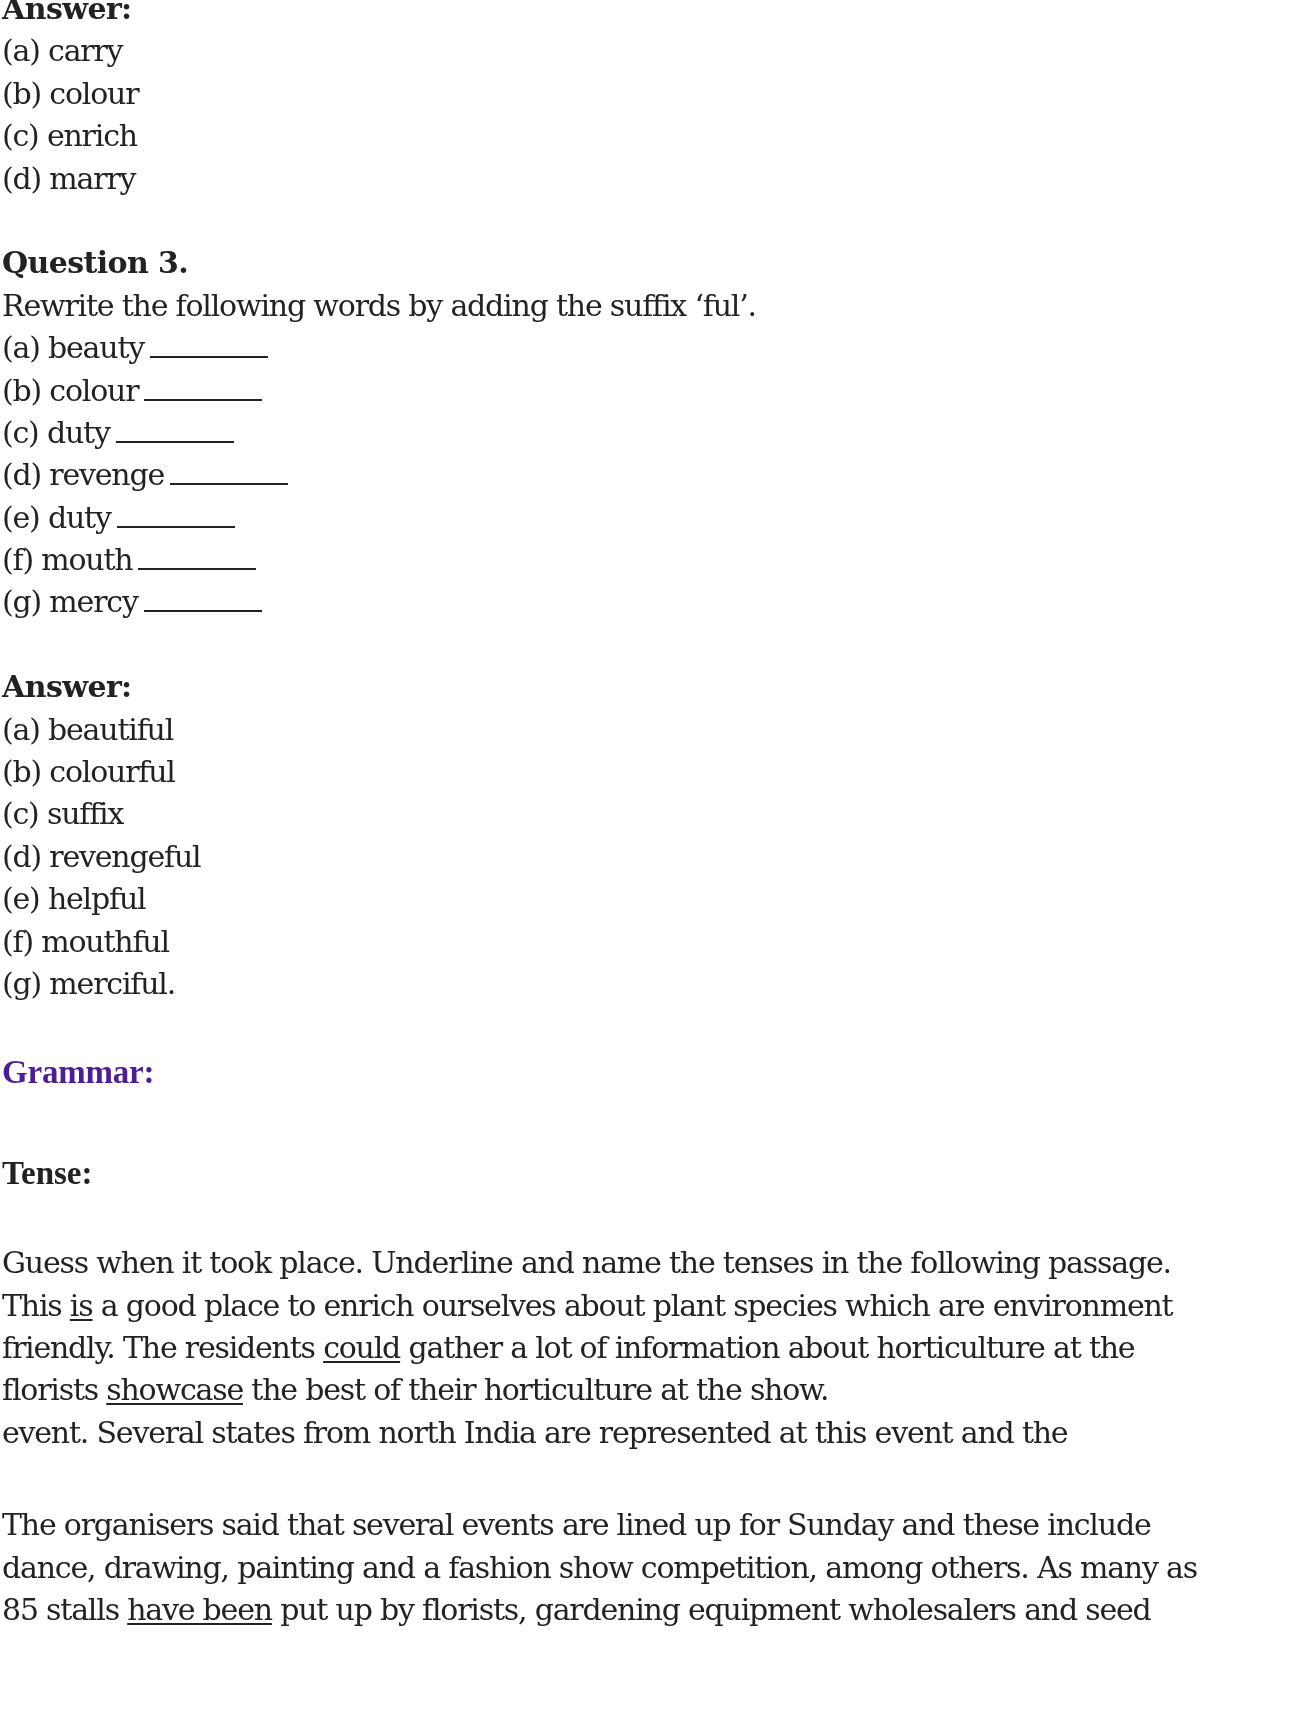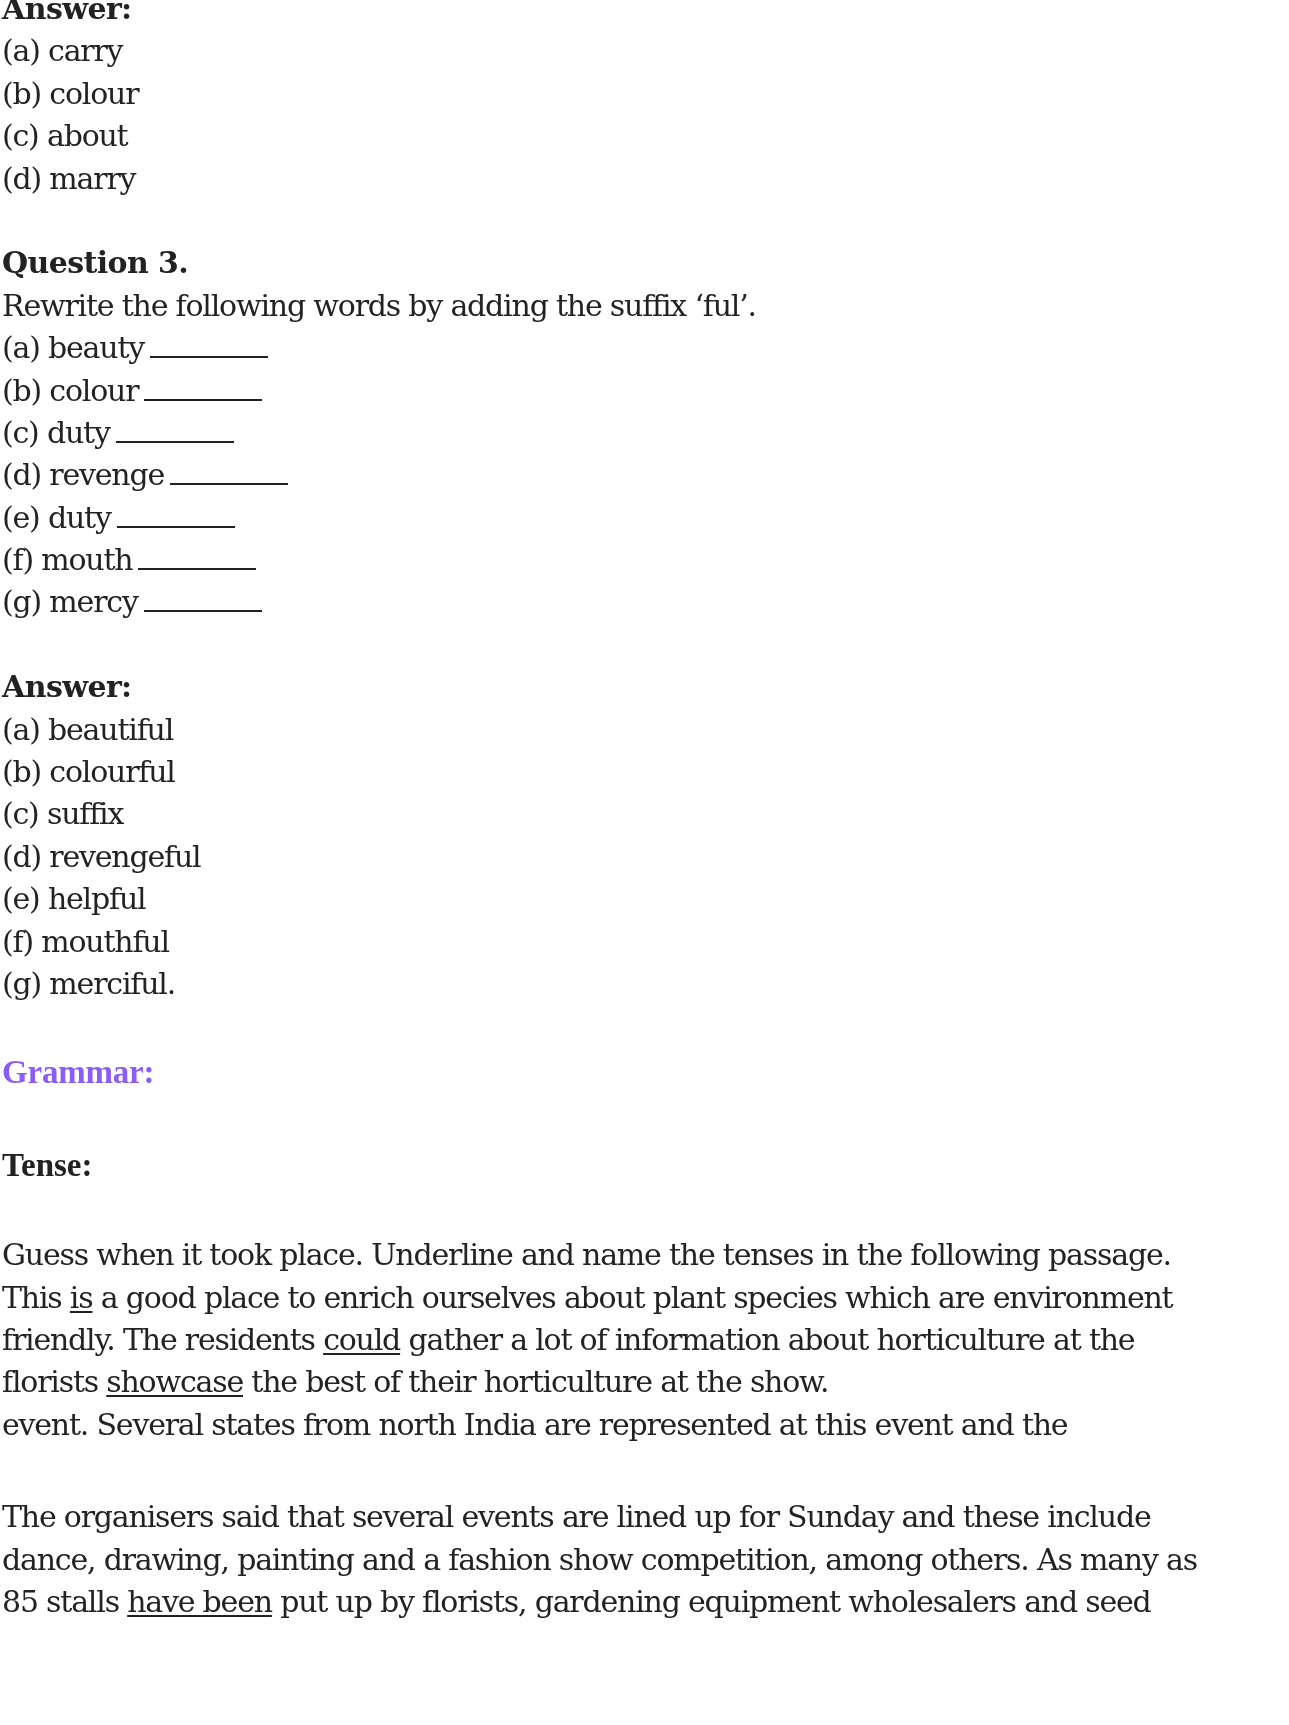--- a/index.html
+++ b/index.html
@@ -7,35 +7,35 @@
     width: 1289px; height: 1725px; overflow: hidden; position: relative;
     font-family: "DejaVu Serif", "Liberation Serif", serif;
     color: #222222;
   }
   .page { position: absolute; left: 2px; top: 0; width: 1285px; }
   .line {
     font-size: 30px; line-height: 42.4px; height: 42.4px;
     white-space: nowrap; letter-spacing: -1.2px;
   }
   .bold { font-weight: bold; letter-spacing: -0.6px; }
-  .heading-blue { color: #8b5cf6; font-weight: bold; letter-spacing: -0.2px; font-family: "Liberation Serif", serif; font-size: 33px; }
-  .heading-dark { font-weight: bold; font-family: "Liberation Serif", serif; font-size: 33px; letter-spacing: 0; }
+  .heading-blue { color: #4c1d95; font-weight: bold; letter-spacing: -0.2px; font-family: "Liberation Serif", serif; font-size: 33px; }
+  .heading-dark { font-weight: bold; font-family: "Liberation Serif", serif; font-size: 33px; letter-spacing: 0; margin-top: 8px; }
   .gap { height: 42.4px; }
   .u { text-decoration: underline; text-underline-offset: 3px; text-decoration-thickness: 2px; }
   .blank { display: inline-block; width: 118px; border-bottom: 2px solid #222; height: 24px; vertical-align: baseline; margin-left: 6px; }
 </style>
 </head>
 <body>
 
 <div class="page">
 
   <div class="line bold" style="margin-top:-12px">Answer:</div>
   <div class="line">(a) carry</div>
   <div class="line">(b) colour</div>
-  <div class="line">(c) about</div>
+  <div class="line">(c) enrich</div>
   <div class="line">(d) marry</div>
 
   <div class="gap"></div>
 
   <div class="line bold">Question 3.</div>
   <div class="line">Rewrite the following words by adding the suffix ‘ful’.</div>
   <div class="line"><span>(a) beauty</span><span class="blank"></span></div>
   <div class="line"><span>(b) colour</span><span class="blank"></span></div>
   <div class="line"><span>(c) duty</span><span class="blank"></span></div>
   <div class="line"><span>(d) revenge</span><span class="blank"></span></div>

